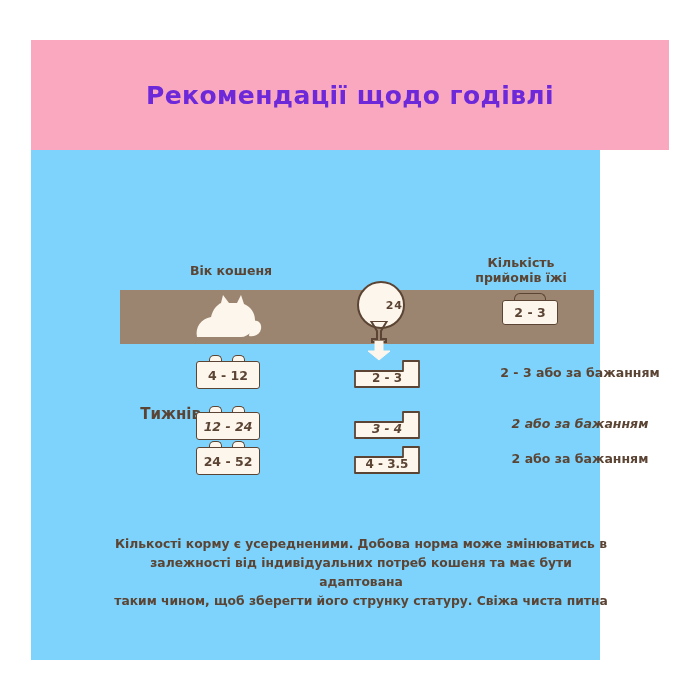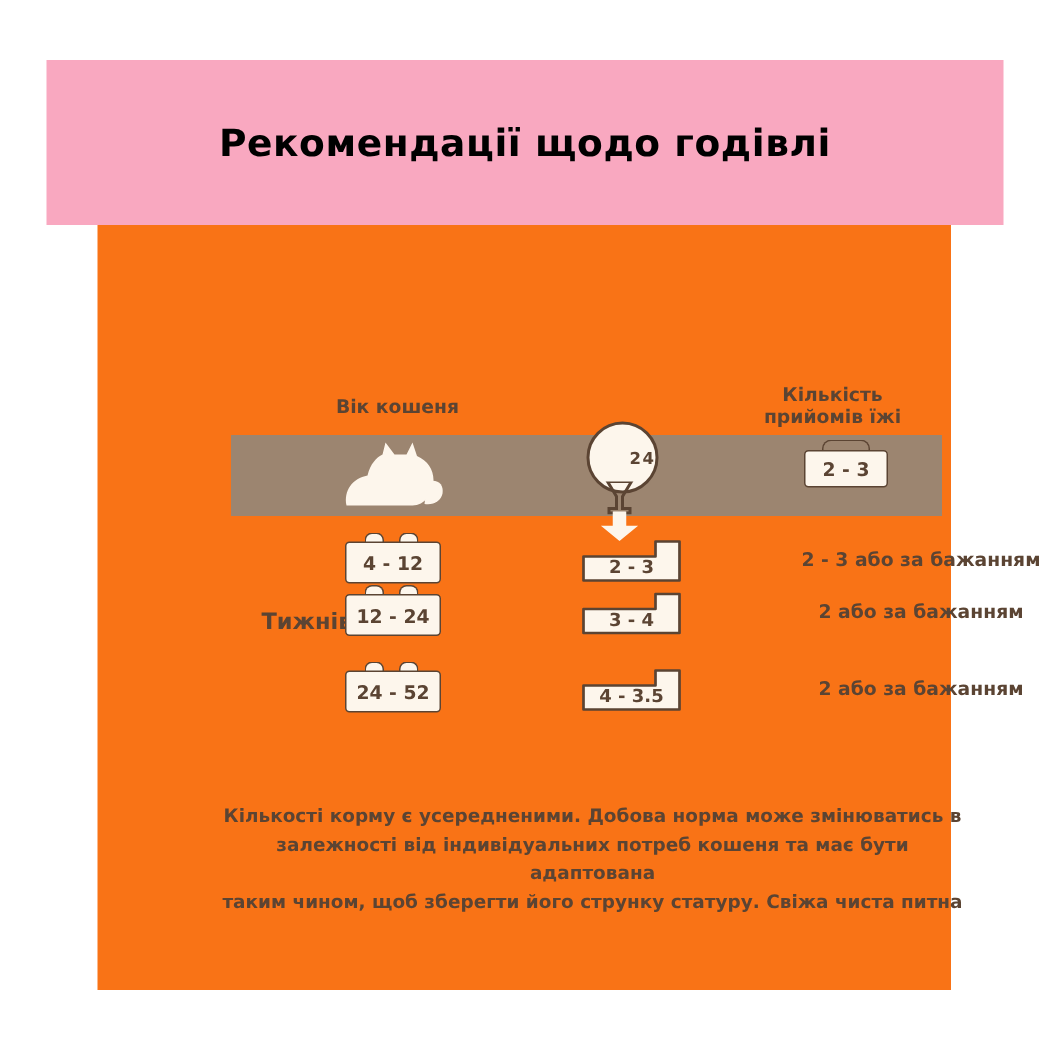--- a/index.html
+++ b/index.html
@@ -25,36 +25,35 @@
     left: 31px;
     top: 40px;
     width: 638px;
     height: 110px;
     background: #f9a8c0;
     display: flex;
     align-items: center;
     justify-content: center;
   }
   .header-title {
-    color: #000000;
+    color: #6d28d9;
     font-size: 25px;
     font-weight: bold;
     letter-spacing: 0.4px;
     text-align: center;
     white-space: nowrap;
   }
   
   .body-band {
     position: absolute;
     left: 31px;
     top: 150px;
     width: 569px;
     height: 510px;
-    background: #f97316;
-    margin-left: 34px;
+    background: #7dd3fc;
   }
   
   .col-head {
     position: absolute;
     color: #5b4433;
     font-size: 12.5px;
     font-weight: bold;
     text-align: center;
     line-height: 15px;
   }
@@ -135,21 +134,21 @@
     background: #9c8570;
   }
   
   .row {
     position: absolute;
     left: 89px;
     width: 520px;
     height: 40px;
   }
   #row-0 { top: 205px; }
-  #row-1 { top: 240px; }
+  #row-1 { top: 256px; font-style: italic; }
   #row-2 { top: 291px; }
 
   
   .age-chip {
     position: absolute;
     left: 76px;
     top: 6px;
     width: 62px;
     height: 26px;
     background: #fdf6ec;

